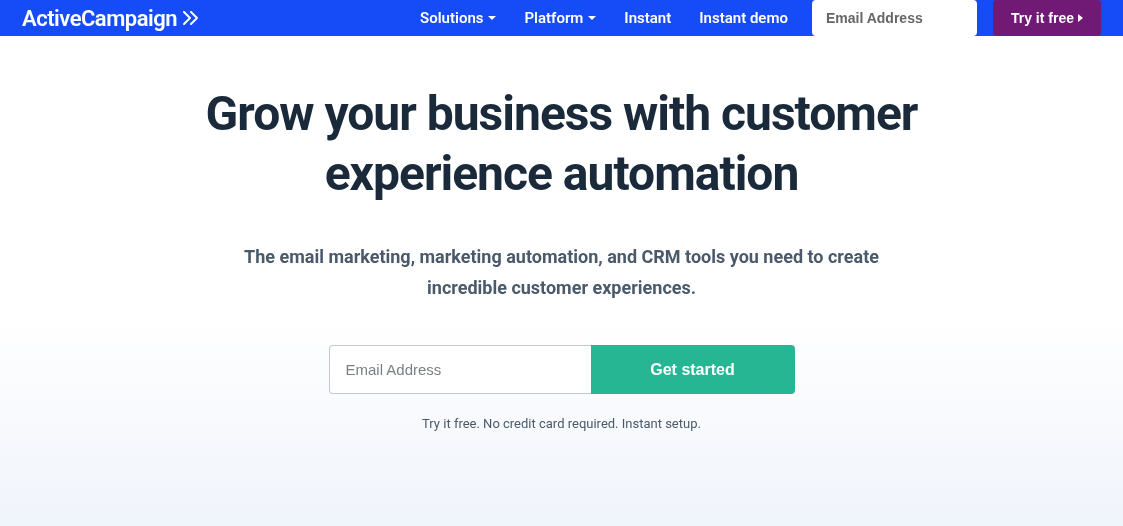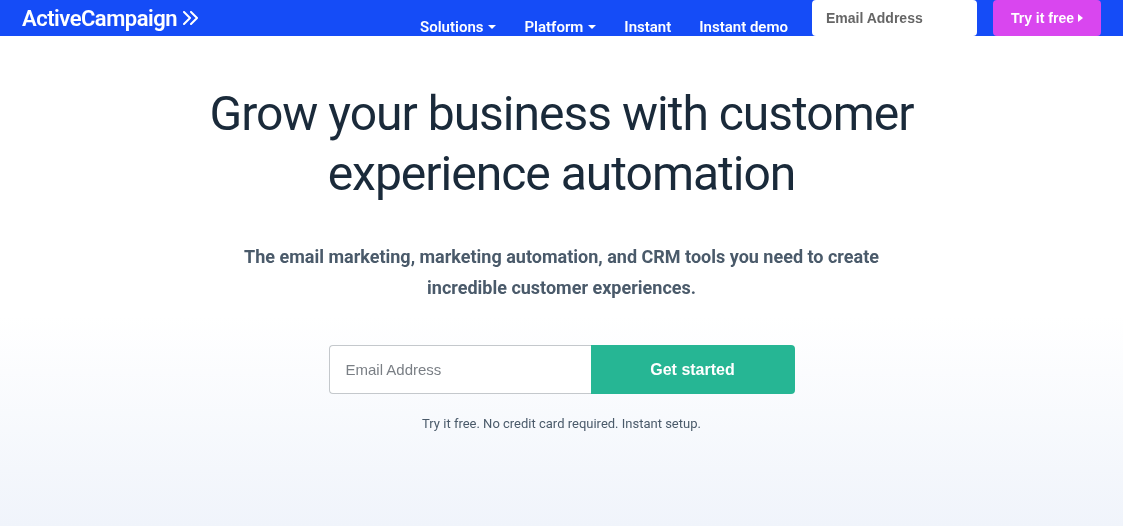--- a/index.html
+++ b/index.html
@@ -30,21 +30,21 @@
       font-weight: 600;
       letter-spacing: -0.5px;
     }
     .logo-arrows {
       margin-left: 6px;
       display: flex;
       align-items: center;
     }
     .nav-right {
       display: flex;
-      align-items: flex-end;
+      align-items: center;
       gap: 4px;
     }
     .nav-links {
       display: flex;
       align-items: center;
       gap: 28px;
       margin-right: 20px;
     }
     .nav-link {
       color: #ffffff;
@@ -71,21 +71,21 @@
       font-size: 14px;
       font-weight: 500;
       color: #333;
       margin-right: 12px;
     }
     .header-email::placeholder {
       color: #666;
       font-weight: 600;
     }
     .header-cta {
-      background: #d946ef;
+      background: #701a75;
       border: none;
       border-radius: 4px;
       color: #ffffff;
       font-weight: 600;
       font-size: 14px;
       padding: 10px 18px;
       cursor: pointer;
       display: flex;
       align-items: center;
     }
@@ -96,21 +96,21 @@
       border-top: 4px solid transparent;
       border-bottom: 4px solid transparent;
       border-left: 5px solid #ffffff;
     }
     .hero {
       text-align: center;
       padding-top: 48px;
     }
     .hero-title {
       font-size: 48px;
-      font-weight: 400;
+      font-weight: 700;
       color: #1a2a3a;
       line-height: 1.25;
       letter-spacing: -1px;
       max-width: 870px;
       margin: 0 auto;
     }
     .hero-sub {
       font-size: 18px;
       color: #4a5a6a;
       line-height: 1.7;

